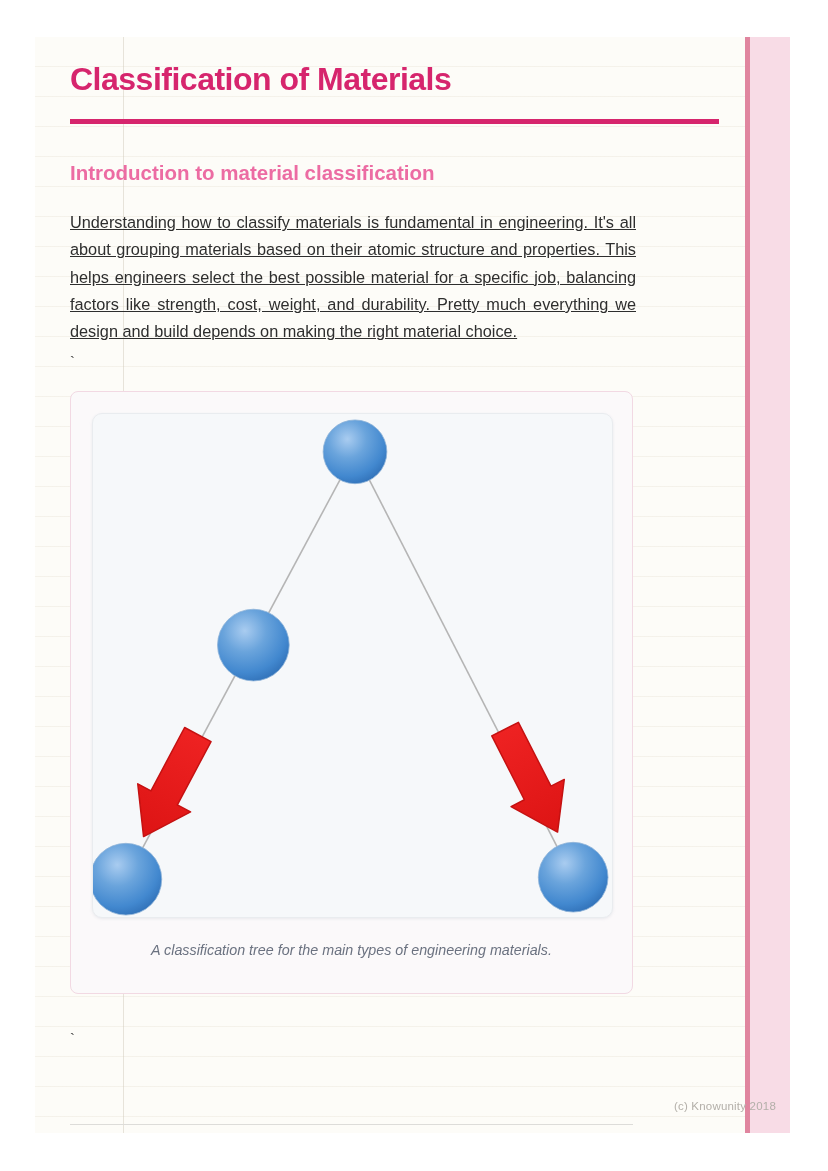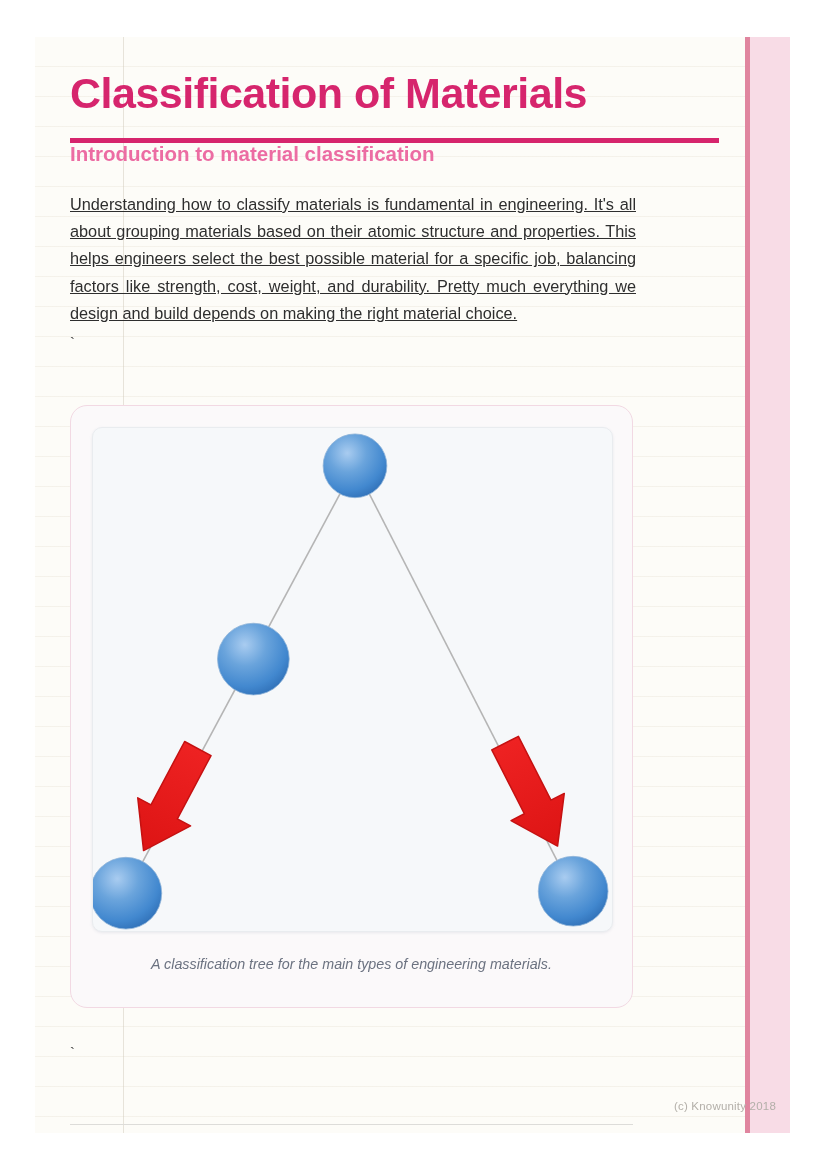--- a/index.html
+++ b/index.html
@@ -20,38 +20,38 @@
     background:rgba(205,198,182,0.45);
   }
   .stripe {
     position:absolute; left:710px; top:0; bottom:0; width:45px;
     background:#f8dce6; border-left:5px solid #e0859f; z-index:2;
   }
 
   
   .content { position:absolute; left:35px; top:0; width:649px; z-index:3; }
   h1.doc-title {
-    margin-top:34px; font-size:43px; font-weight:700; letter-spacing:-0.5px;
+    margin-top:26px; font-size:32px; font-weight:700; letter-spacing:-0.5px;
     color:#d6256d; line-height:1.05;
   }
   .title-rule { margin-top:22px; width:649px; height:5px; background:#d6256d; border:none; }
   h2.section-heading {
-    font-size:20.5px; font-weight:700; color:#ec6ca3; line-height:1.1;
+    margin-top:38px; font-size:20.5px; font-weight:700; color:#ec6ca3; line-height:1.1;
   }
   p.body-text {
     margin-top:25px; width:566px; font-size:16.3px; line-height:27.3px;
     color:#2e2e2e; text-align:justify;text-decoration:underline;
   }
   .stray { margin-top:7px; height:20px; font-size:15px; color:#3a3a3a; }
   .stray.bottom { margin-top:36px; }
 
   
   .figure-card {
-    margin-top:51px; width:563px; height:603px;
-    background:#fbf9fa; border:1.5px solid #f2d9e3; border-radius:17px;
+    margin-top:18px; width:563px; height:603px;
+    background:#fbf9fa; border:1.5px solid #f2d9e3; border-radius:8px;
     padding:21px; overflow:hidden;
   }
   .figure-panel {
     width:521px; height:505px; background:#f6f8fa;
     border:1px solid #e9ecef; border-radius:10px;
     box-shadow:0 1px 3px rgba(150,160,175,0.18);
   }
   .figure-caption {
     margin-top:24px; text-align:center; font-style:italic;
     font-size:14.3px; color:#6b7280;

